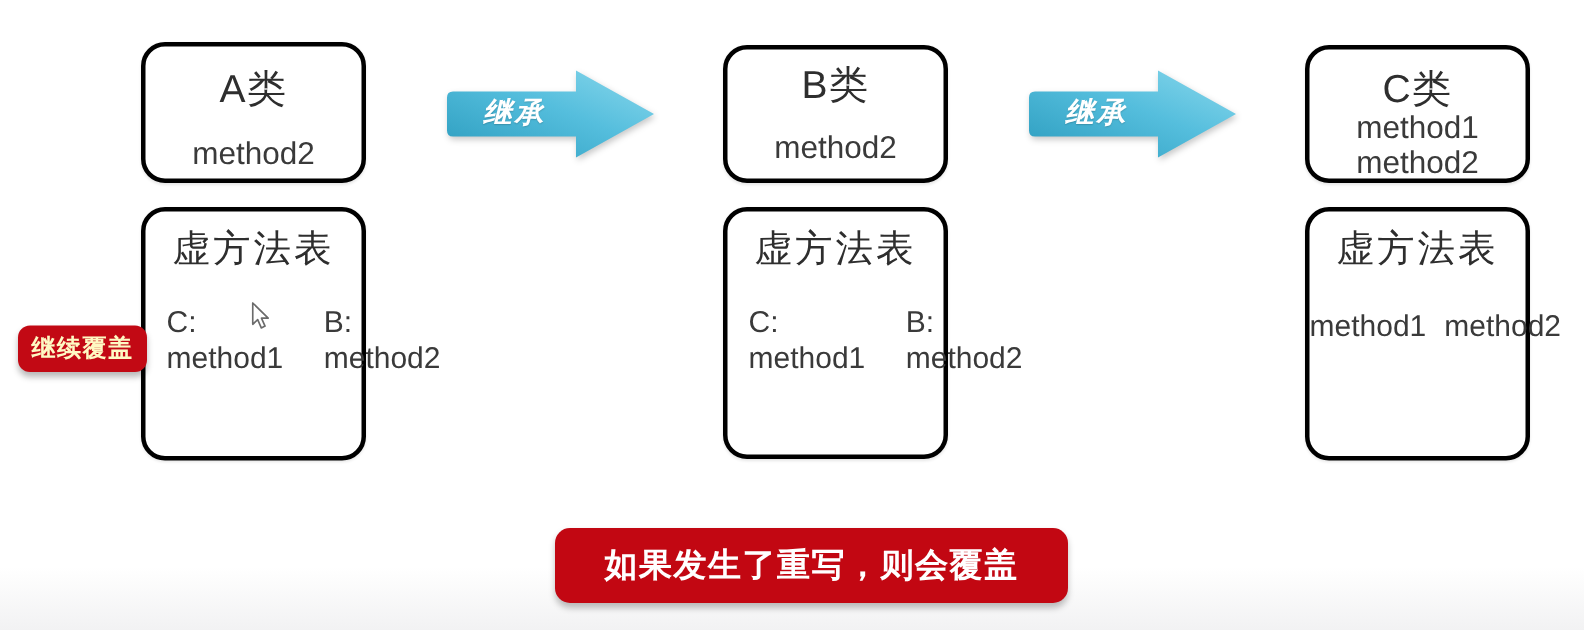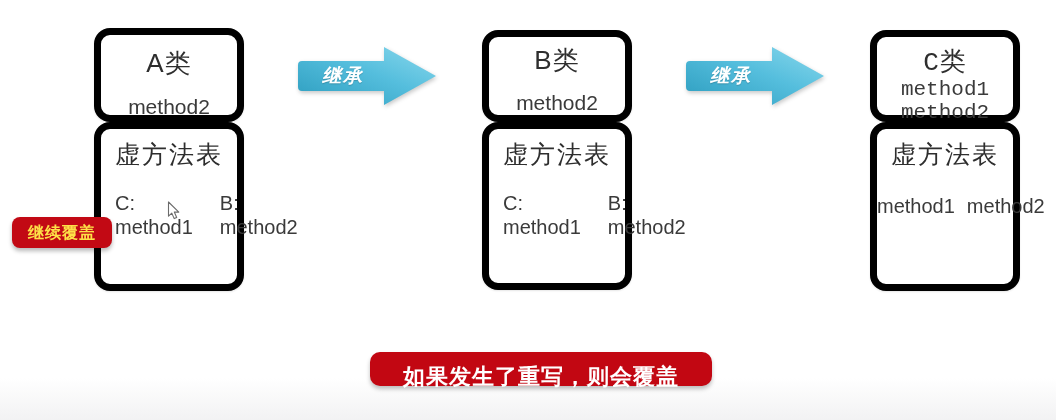--- a/index.html
+++ b/index.html
@@ -8,35 +8,36 @@
     position: relative;
     font-family: "Liberation Sans", "DejaVu Sans", sans-serif;
     background: linear-gradient(#ffffff 0%, #ffffff 90%, #f2f2f3 100%);
     color: #3a3a3a;
   }
 
   
   .class-group { position: absolute; width: 150px; }
   .rbox {
     background: #ffffff;
-    border: 7px solid #000000;
+    border: 3px solid #000000;
     border-radius: 16px;
     box-shadow: 0 1px 2px rgba(0,0,0,0.10);
   }
   .class-header {
     position: absolute;
     left: 0; top: 0; width: 150px;
     display: flex; flex-direction: column; align-items: center;
     z-index: 2;
   }
   .vtable {
     position: absolute;
     left: 0; width: 150px;
     display: flex; flex-direction: column;
     z-index: 1;
+    margin-top: 16px;
   }
   .class-title {
     font-size: 26px; line-height: 30px; color: #2e2e2e;
     letter-spacing: 1px;
   }
   .class-method { font-size: 21px; line-height: 24px; color: #3a3a3a; }
   .vtable-title {
     font-size: 25px; line-height: 30px; color: #2e2e2e;
     text-align: center; letter-spacing: 2px;
   }
@@ -50,51 +51,51 @@
   #group-a .class-header { height: 94px; padding-top: 13px; gap: 17px; }
   #group-a .vtable { top: 94px; height: 169px; padding-top: 10px; }
   #group-a .vtable-entries { margin-top: 22px; gap: 13px; }
   
   #group-b { left: 482px; top: 30px; }
   #group-b .class-header { height: 92px; padding-top: 8px; gap: 16px; }
   #group-b .vtable { top: 92px; height: 168px; padding-top: 10px; }
   #group-b .vtable-entries { margin-top: 22px; gap: 13px; }
   
   #group-c { left: 870px; top: 30px; }
-  #group-c .class-header { height: 92px; padding-top: 11px; gap: 0px; font-family: Liberation Mono, monospace; }
+  #group-c .class-header { height: 92px; padding-top: 11px; gap: 0px; }
   #group-c .class-header .class-method { line-height: 23px; }
   #group-c .vtable { top: 92px; height: 169px; padding-top: 10px; }
   #group-c .vtable-entries { margin-top: 25px; gap: 12px; }
 
   
   .inherit-arrow { position: absolute; width: 140px; height: 64px; }
   .inherit-arrow svg { filter: drop-shadow(1px 2px 2px rgba(0,0,0,0.22)); }
   .arrow-label {
     position: absolute; left: 0; top: 17px; width: 90px; height: 30px;
     line-height: 30px; text-align: center;
     color: #ffffff; font-size: 19px; font-weight: bold; letter-spacing: 2px;
     text-shadow: 0 1px 1px rgba(0,0,0,0.18);
     font-style: italic;
   }
   #arrow-1 { left: 298px; top: 44px; }
   #arrow-2 { left: 686px; top: 44px; }
 
   
   .side-label {
-    position: absolute; left: 12px; top: 217px; width: 100px; height: 31px;
+    position: absolute; left: 12px; top: 217px; width: 86px; height: 31px;
     background: #c20914; border-radius: 8px;
-    color: #fde047; font-size: 16px; font-weight: bold;
+    color: #fef9c3; font-size: 16px; font-weight: bold;
     line-height: 31px; text-align: center; letter-spacing: 1px;
     box-shadow: 0 3px 4px rgba(0,0,0,0.28);
     z-index: 5;
   }
 
   
   .summary-banner {
-    position: absolute; left: 370px; top: 352px; width: 342px; height: 34px;
+    position: absolute; left: 370px; top: 352px; width: 342px; height: 50px;
     background: #c20712; border-radius: 10px;
     color: #ffffff; font-size: 22px; font-weight: bold;
     line-height: 50px; text-align: center; letter-spacing: 1px;
     box-shadow: 0 3px 4px rgba(0,0,0,0.25);
   }
 
   
   .mouse-cursor { position: absolute; left: 167px; top: 201px; z-index: 9; }
 </style>
 </head>

